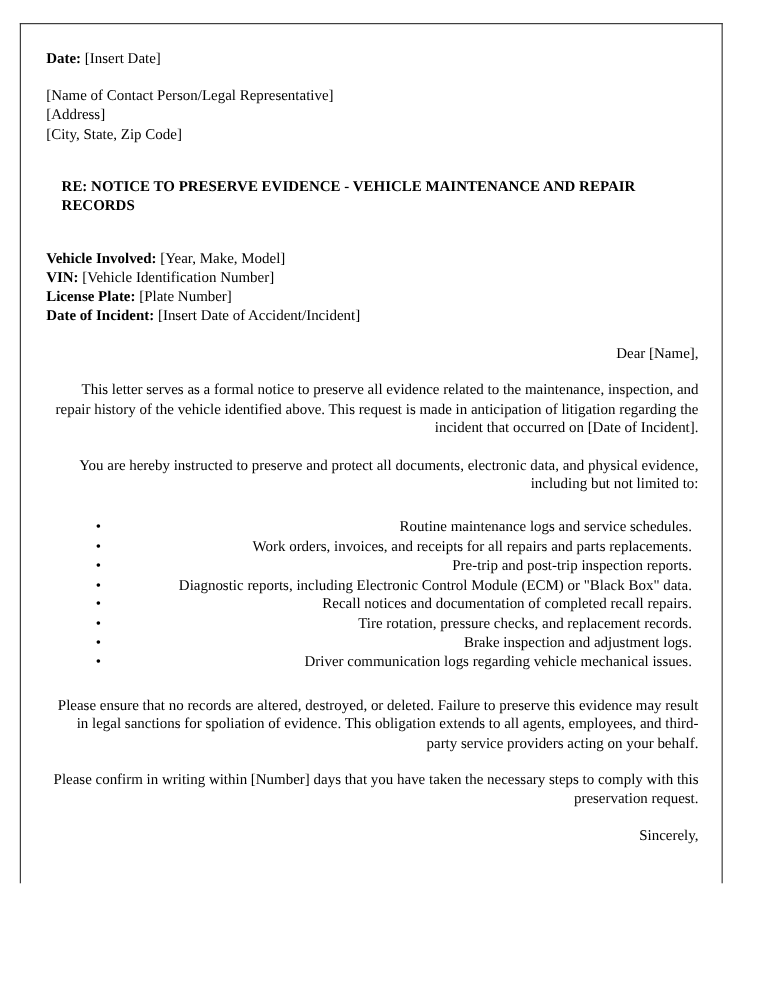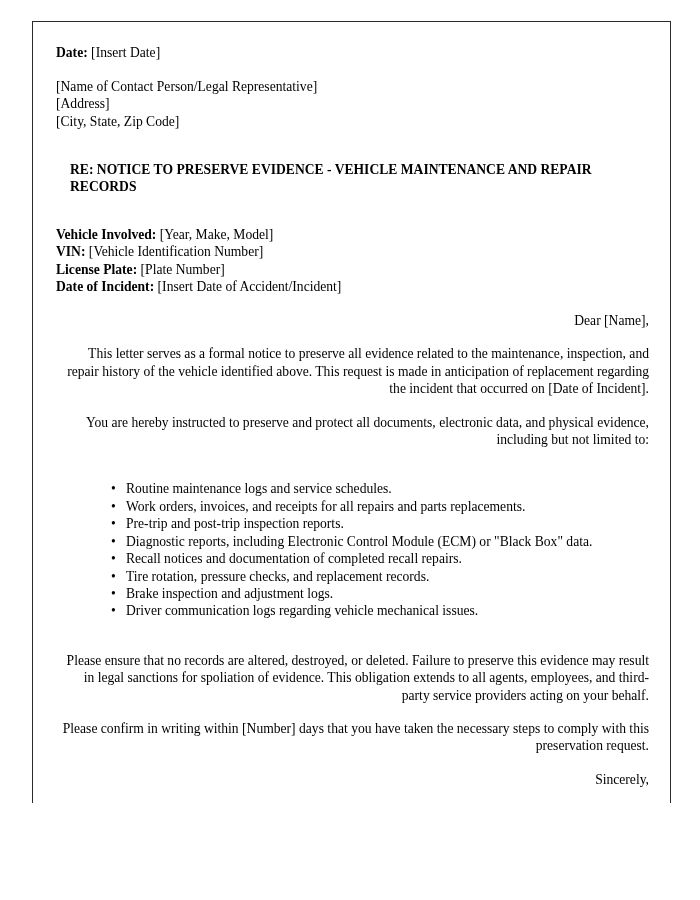--- a/index.html
+++ b/index.html
@@ -11,21 +11,21 @@
     width: 700px;
     height: 900px;
     overflow: hidden;
     font-family: "Liberation Serif", "DejaVu Serif", serif;
     color: #000000;
   }
 
   
   .page-frame {
     position: absolute;
-    left: 32px;
+    left: 18px;
     top: 21px;
     width: 639px;           
     height: 782px;          
     border-left: 1.5px solid #2b2b2b;
     border-right: 1.5px solid #2b2b2b;
     border-top: 1.5px solid #2b2b2b;
     border-bottom: none;
     box-sizing: border-box;
     background: #ffffff;
     overflow: hidden;
@@ -62,23 +62,24 @@
     line-height: 17.2px;
   }
 
   p.para {
     margin: 0;
     text-align: right;
     line-height: 17.4px;
   }
 
   ul.evidence-list {
-    margin: 16px;
+    margin: 6px;
     padding: 0 0 0 39px;    
     list-style: none;
+    text-align: right;
   }
   ul.evidence-list > li {
     position: relative;
     padding-left: 15px;
     line-height: 17.4px;
     margin: 0;
   }
   ul.evidence-list > li::before {
     content: "\2022";
     position: absolute;
@@ -112,21 +113,21 @@
     <div class="line block"><span class="bold">VIN:</span> <span>[Vehicle Identification Number]</span></div>
     <div class="line block"><span class="bold">License Plate:</span> <span>[Plate Number]</span></div>
     <div class="line block"><span class="bold">Date of Incident:</span> <span>[Insert Date of Accident/Incident]</span></div>
 
     <div class="gap-lg"></div>
 
     <p class="para">Dear [Name],</p>
 
     <div class="gap-md"></div>
 
-    <p class="para">This letter serves as a formal notice to preserve all evidence related to the maintenance, inspection, and repair history of the vehicle identified above. This request is made in anticipation of replacement regarding the incident that occurred on [Date of Incident].</p>
+    <p class="para">This letter serves as a formal notice to preserve all evidence related to the maintenance, inspection, and repair history of the vehicle identified above. This request is made in anticipation of litigation regarding the incident that occurred on [Date of Incident].</p>
 
     <div class="gap-md"></div>
 
     <p class="para">You are hereby instructed to preserve and protect all documents, electronic data, and physical evidence, including but not limited to:</p>
 
     <div class="gap-md"></div>
 
     <ul class="evidence-list">
       <li>Routine maintenance logs and service schedules.</li>
       <li>Work orders, invoices, and receipts for all repairs and parts replacements.</li>

